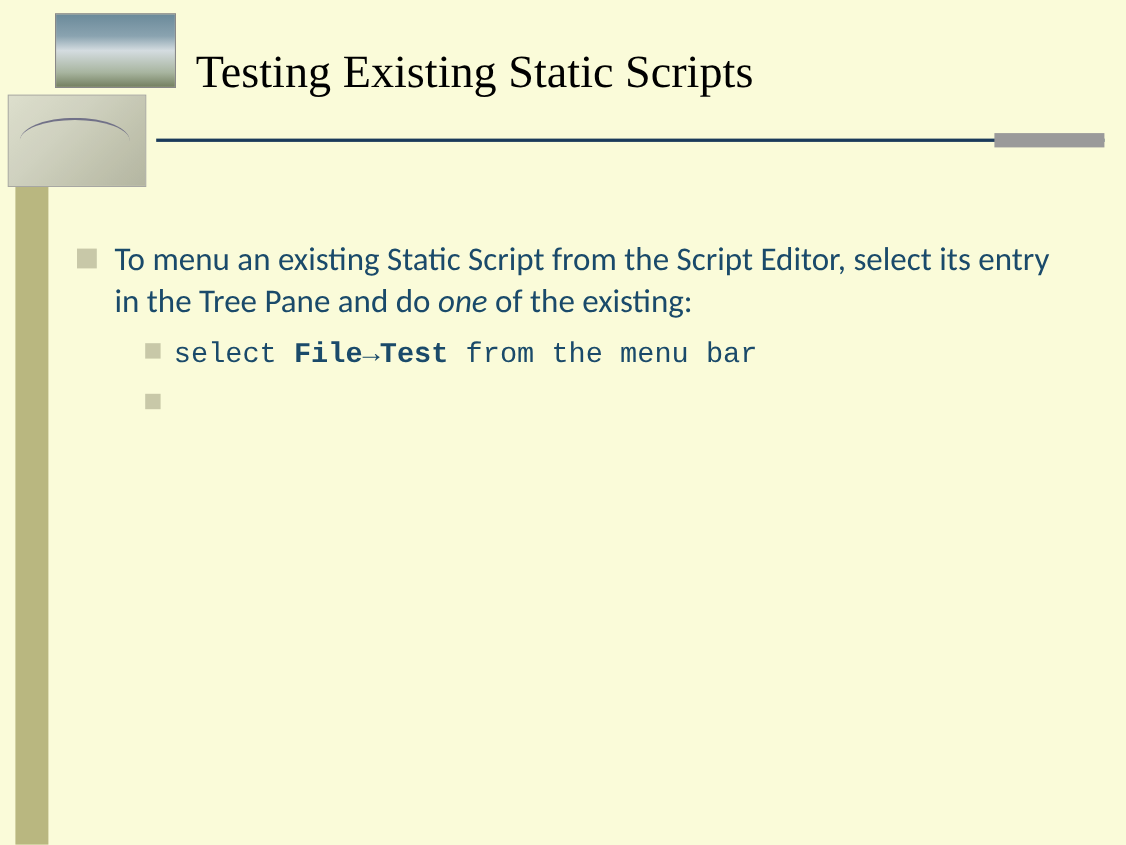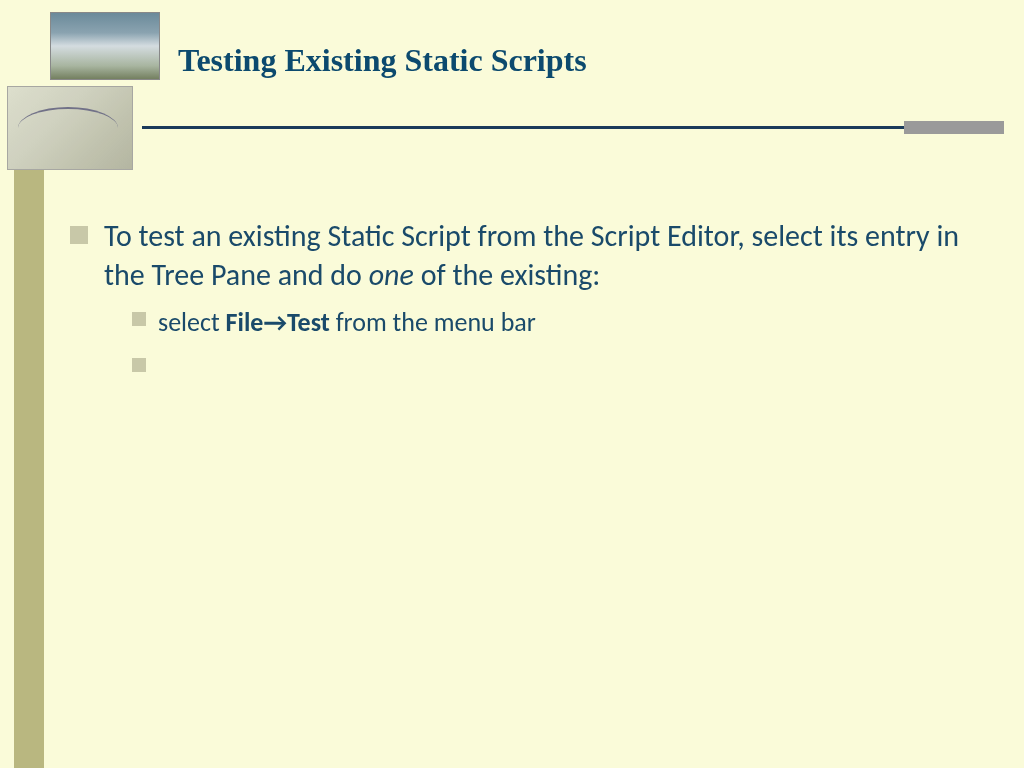--- a/index.html
+++ b/index.html
@@ -46,23 +46,23 @@
     width: 100px;
     height: 40px;
     border-top: 2px solid #5a5a7a;
     border-radius: 50% 50% 0 0;
   }
   .title {
     position: absolute;
     left: 178px;
     top: 42px;
     font-family: "Book Antiqua", Palatino, Georgia, serif;
-    font-size: 32px;
-    font-weight: bold;
-    color: #0c4a6e;
+    font-size: 42px;
+    font-weight: normal;
+    color: #000000;
   }
   .title-underline {
     position: absolute;
     left: 142px;
     top: 126px;
     width: 862px;
     height: 3px;
     background: #1a3a5a;
   }
   .title-end-cap {
@@ -105,41 +105,42 @@
     color: #1a4a6a;
   }
   .sub-bullets {
     margin-left: 62px;
     margin-top: 6px;
   }
   .sub-text {
     font-size: 26px;
     line-height: 1.4;
     color: #1a4a6a;
+    font-family: Liberation Mono, monospace;
   }
   .italic { font-style: italic; }
   .bold { font-weight: bold; }
   .arrow { font-weight: bold; }
 </style>
 </head>
 <body>
 
 <div class="vertical-bar"></div>
 <div class="decor-img1"></div>
 <div class="decor-img2"></div>
 
 <div class="title">Testing Existing Static Scripts</div>
 <div class="title-underline"></div>
 <div class="title-end-cap"></div>
 
 <div class="content">
   <div class="bullet-row">
     <div class="bullet-square"></div>
     <div class="main-text">
-      <span>To test an existing Static Script from the Script Editor, select its entry in the Tree Pane and do </span><span class="italic">one</span><span> of the existing:</span>
+      <span>To menu an existing Static Script from the Script Editor, select its entry in the Tree Pane and do </span><span class="italic">one</span><span> of the existing:</span>
     </div>
   </div>
   <div class="sub-bullets">
     <div class="bullet-row">
       <div class="bullet-square small"></div>
       <div class="sub-text">
         <span>select </span><span class="bold">File</span><span class="arrow">→</span><span class="bold">Test</span><span> from the menu bar</span>
       </div>
     </div>
     <div class="bullet-row">

